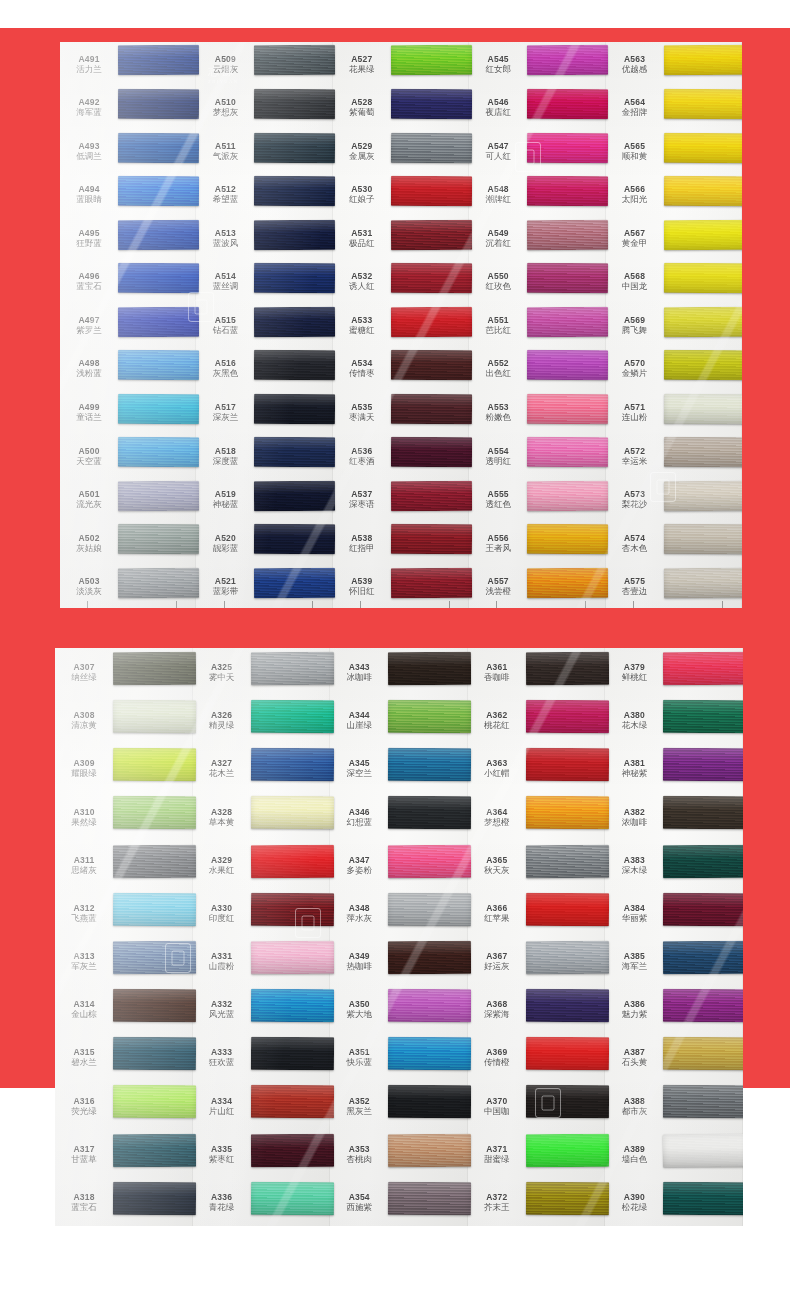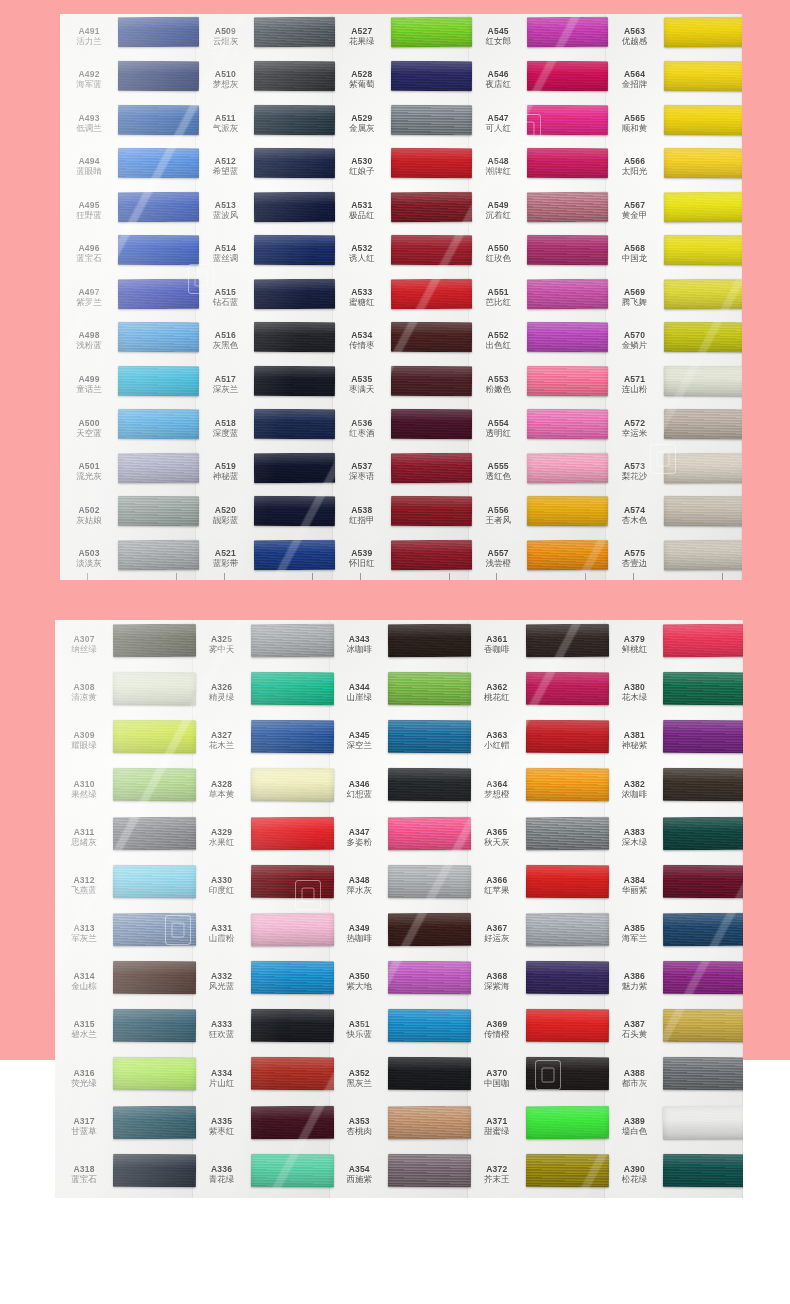--- a/index.html
+++ b/index.html
@@ -2,21 +2,21 @@
 <html><head>
 <meta charset="utf-8">
 <style>
   * { box-sizing: border-box; margin: 0; padding: 0; }
   html, body {
     width: 790px; height: 1304px;
     background: #ffffff;
     font-family: "Liberation Sans", sans-serif;
     overflow: hidden;
   }
-  .page { position: relative; width: 790px; height: 1060px; background:#fca5a5; }
+  .page { position: relative; width: 790px; height: 1060px; background:#ef4444;margin-top:28px; }
 
   
   .chart {
     position: absolute;
     background: #ededea;
     overflow: hidden;
   }
   #chart-top   { left: 60px;  top: 14px;  width: 682px; height: 566px; }
   #chart-bottom{ left: 55px;  top: 620px; width: 688px; height: 578px; }
 

